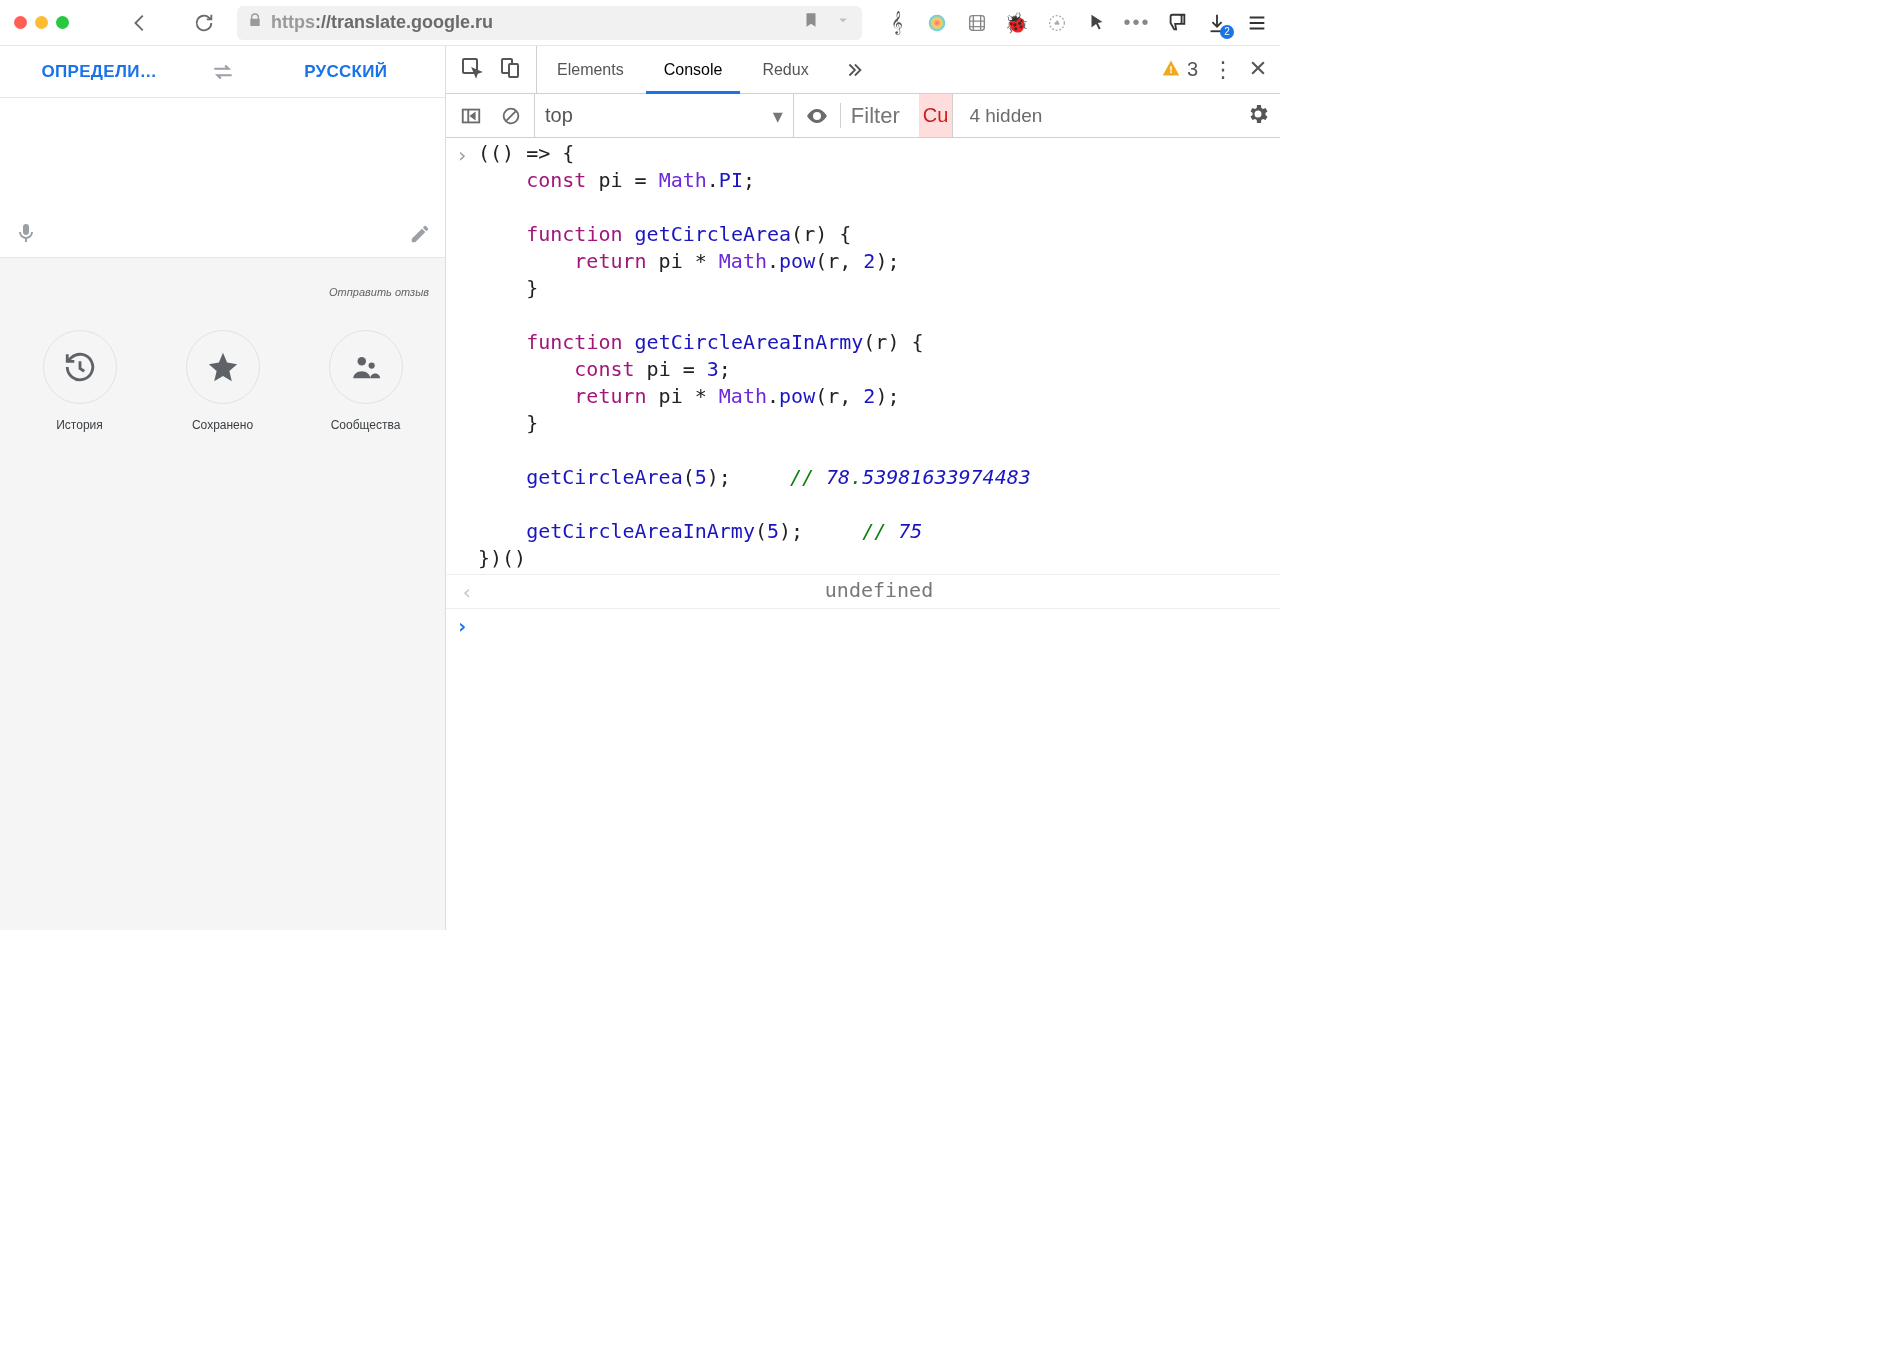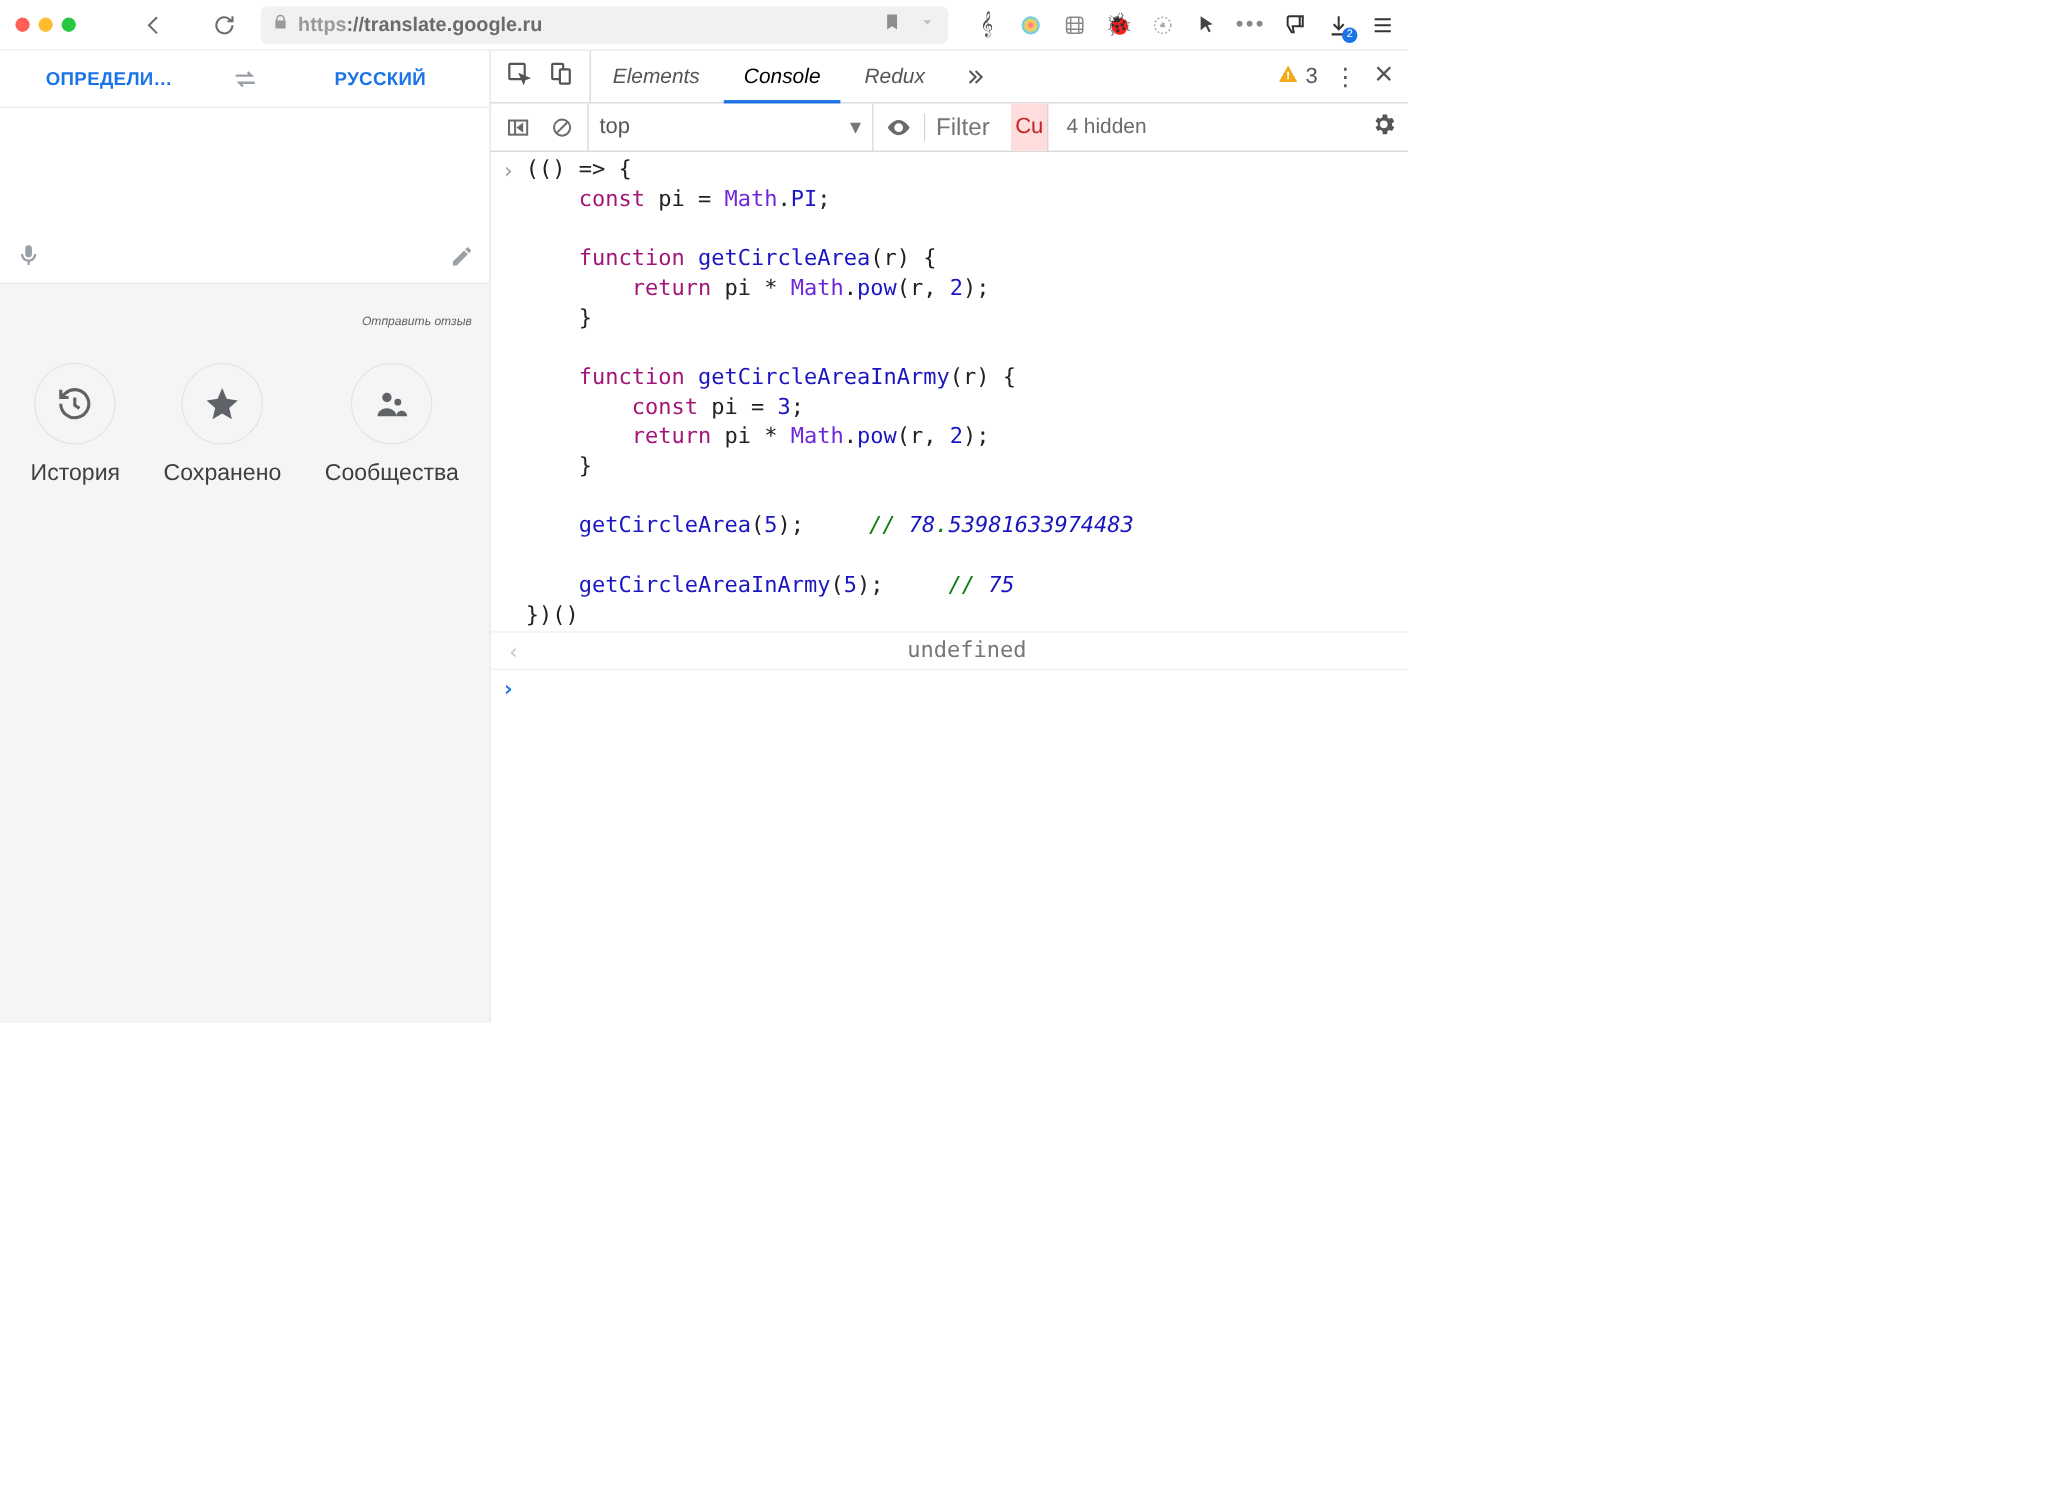--- a/index.html
+++ b/index.html
@@ -44,30 +44,30 @@
   .avatar { margin-left: auto; width: 36px; height: 36px; border-radius: 50%; background: radial-gradient(circle at 30% 30%, #e8d36a, #7b6a2a 60%, #2f2a12); }
   .lang-row { display: flex; align-items: center; height: 52px; border-bottom: 1px solid #e6e6e6; }
   .lang-btn { flex: 1; text-align: center; color: #1a73e8; font-size: 17px; font-weight: 600; letter-spacing: .3px; white-space: nowrap; overflow: hidden; text-overflow: ellipsis; padding: 0 10px; }
   .swap { width: 48px; display: flex; align-items: center; justify-content: center; color: #9aa0a6; }
   .t-body { height: 160px; border-bottom: 1px solid #e6e6e6; position: relative; }
   .t-tool { position: absolute; bottom: 8px; color: #9aa0a6; }
   .t-tool.mic { left: 14px; }
   .t-tool.pen { right: 14px; }
   .feedback { text-align: right; font-size: 11px; color: #5f6368; padding: 10px 16px 24px; font-style: italic; }
   .circles { display: flex; justify-content: space-around; padding: 8px 8px 0; }
-  .circle-item { display: flex; flex-direction: column; align-items: center; gap: 14px; color: #3c4043; font-size: 21px; }
+  .circle-item { display: flex; flex-direction: column; align-items: center; gap: 14px; color: #3c4043; font-size: 12px; }
   .circle { width: 74px; height: 74px; border-radius: 50%; border: 1px solid #e2e2e2; display: flex; align-items: center; justify-content: center; color: #5f6368; }
   .circle svg { width: 34px; height: 34px; }
   .translate-rest { flex: 1; background: #f5f5f5; padding-top: 18px; }
 
   
   .devtools { flex: 1; display: flex; flex-direction: column; min-width: 0; }
   .dt-tabs { height: 48px; display: flex; align-items: stretch; border-bottom: 1px solid #d0d0d0; }
   .dt-left-icons { display: flex; align-items: center; gap: 14px; padding: 0 14px; color: #555; border-right: 1px solid #d0d0d0; }
-  .dt-tab { padding: 0 20px; display: flex; align-items: center; font-size: 19px; color: #555; position: relative; font-style: italic; }
+  .dt-tab { padding: 0 20px; display: flex; align-items: center; font-size: 16px; color: #555; position: relative; }
   .dt-tab.active { color: #000; }
   .dt-tab.active::after { content: ""; position: absolute; left: 2px; right: 2px; bottom: -1px; height: 3px; background: #1a73e8; }
   .dt-right { margin-left: auto; display: flex; align-items: center; gap: 14px; padding: 0 12px; color: #555; }
   .warn { display: flex; align-items: center; gap: 6px; color: #555; }
   .warn .tri { color: #f2aa1c; }
   .dt-sub { height: 44px; display: flex; align-items: center; border-bottom: 1px solid #d0d0d0; padding-left: 8px; gap: 6px; }
   .sub-icon { width: 34px; height: 34px; display: flex; align-items: center; justify-content: center; color: #6b6b6b; }
   .ctx { flex: 0 0 auto; display: flex; align-items: center; color: #555; font-size: 20px; padding: 0 10px; gap: 200px; border-left: 1px solid #d0d0d0; border-right: 1px solid #d0d0d0; height: 100%; }
   .ctx .caret { color: #777; }
   .filter { width: 66px; height: 28px; font-size: 22px; border: none; color: #0f172a; outline: none; padding: 0 4px; }

